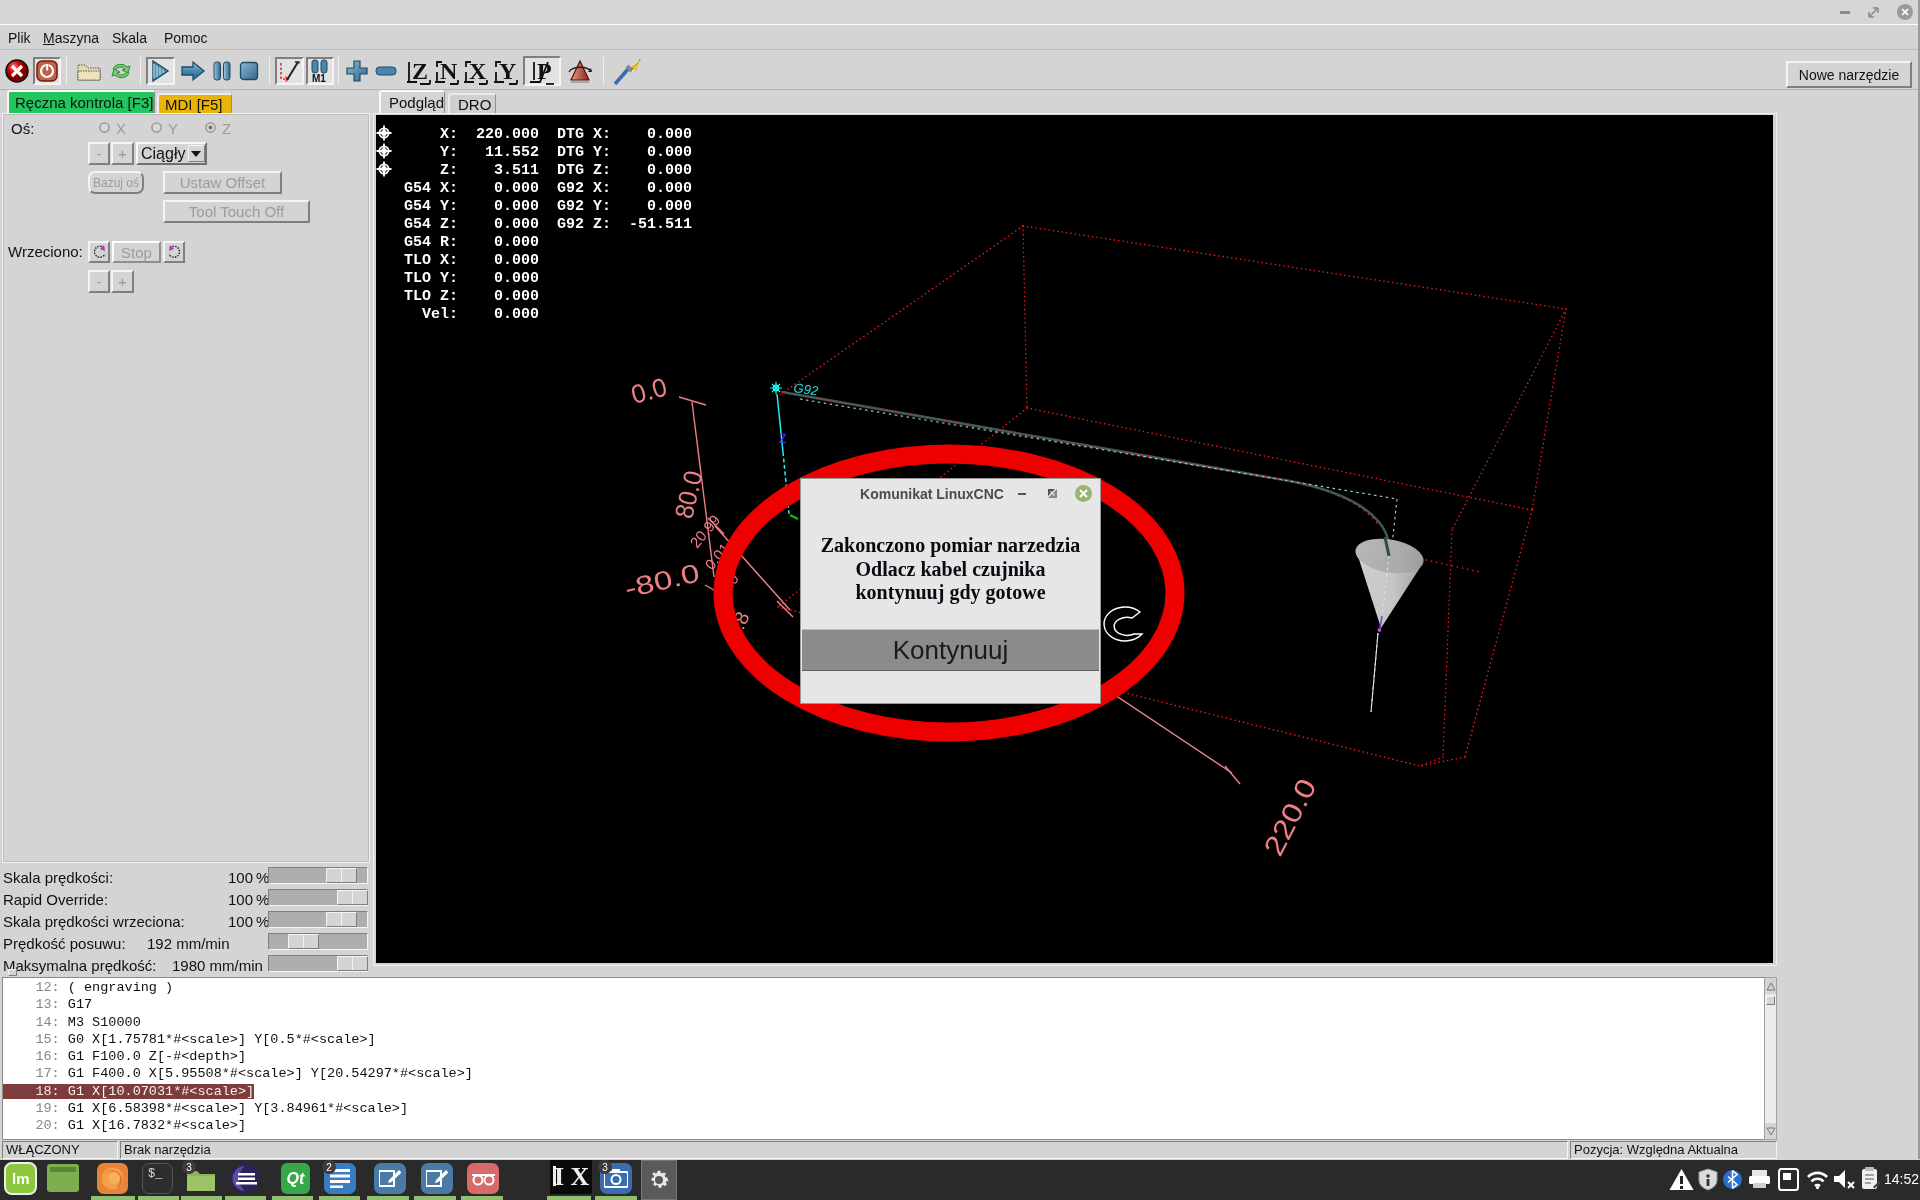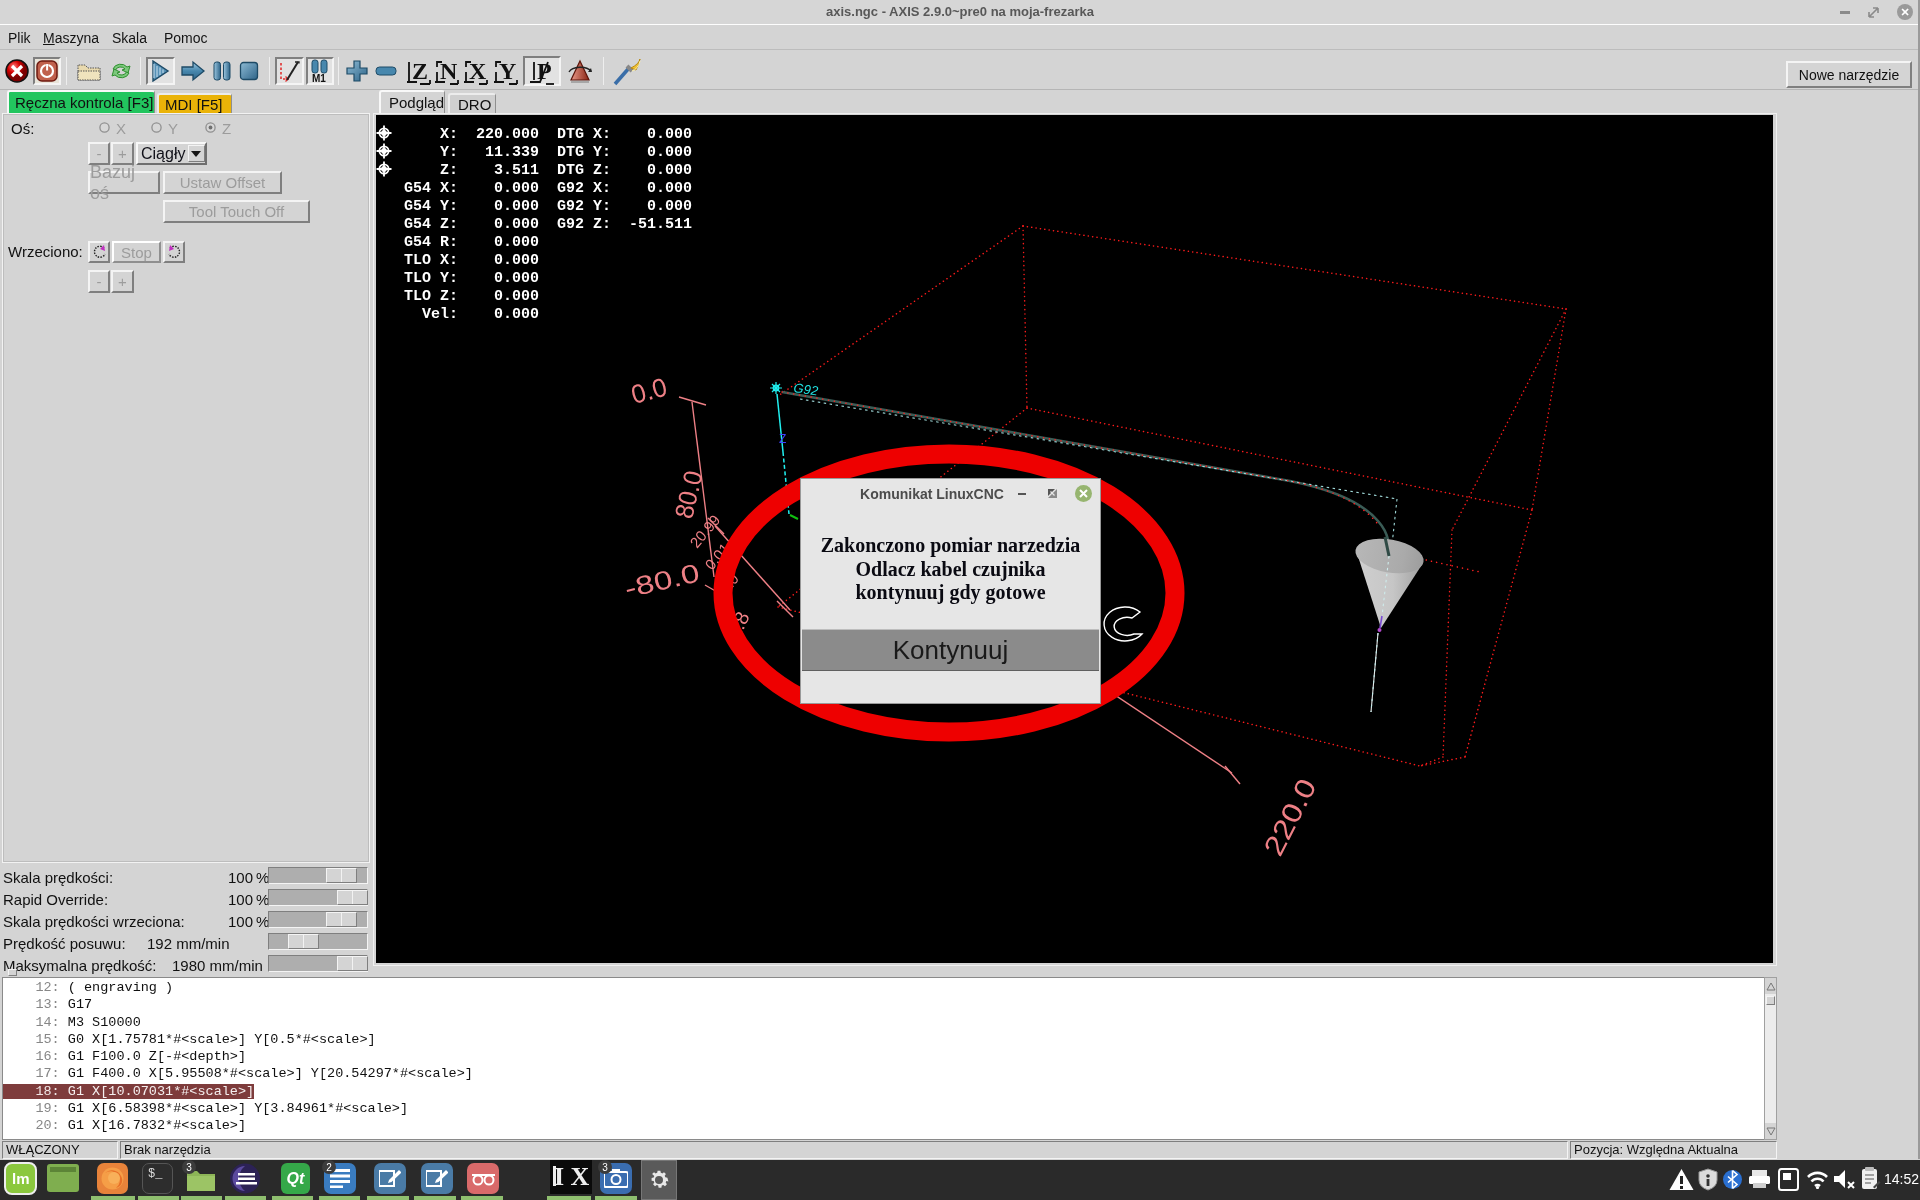--- a/index.html
+++ b/index.html
@@ -5,21 +5,20 @@
 html,body{width:1920px;height:1200px;overflow:hidden;background:#d4d4d4;font-family:"Liberation Sans",sans-serif;}
 .abs{position:absolute;}
 .bev{background:#d4d4d4;border-top:2px solid #f4f4f4;border-left:2px solid #f4f4f4;border-right:2px solid #7f7f7f;border-bottom:2px solid #7f7f7f;}
 .sunk{background:#d4d4d4;border-top:2px solid #7f7f7f;border-left:2px solid #7f7f7f;border-right:2px solid #f4f4f4;border-bottom:2px solid #f4f4f4;}
 .dis{color:#9c9c9c;}
 .ctr{display:flex;align-items:center;justify-content:center;}
 </style></head>
 <body>
 
 <div class="abs" style="left:0;top:0;width:1920px;height:25px;background:#d6d6d6;border-bottom:1px solid #fdfdfd;">
- <div class="abs" style="width:1920px;top:4px;text-align:center;font-size:13px;font-weight:bold;color:#585858;">axis.ngc - AXIS 2.9.0~pre0 na moja-frezarka</div>
  <div class="abs" style="left:1840px;top:11px;width:10px;height:3px;background:#8a8a8a;"></div>
  <svg class="abs" style="left:1867px;top:6px;" width="13" height="13">
       <path d="M2 11 L11 2 M11 2 l0 5 M11 2 l-5 0 M2 11 l0 -5 M2 11 l5 0" stroke="#8a8a8a" stroke-width="1.6" fill="none"></path>
     </svg>
  <div class="abs" style="left:1897px;top:4px;width:16px;height:16px;border-radius:50%;background:#9a9a9a;color:#fff;font-size:11px;font-weight:bold;text-align:center;line-height:16px;">✕</div>
 </div>
 
 <div class="abs" style="left:0;top:26px;width:1920px;height:24px;background:#d4d4d4;border-bottom:1px solid #bcbcbc;font-size:14px;color:#141414;">
  <span class="abs" style="left:8px;top:4px;">Plik</span>
  <span class="abs" style="left:43px;top:4px;"><u>M</u>aszyna</span>
@@ -208,21 +207,21 @@
  </div>
  <div class="abs bev ctr dis" style="left:86px;top:29px;width:22px;height:23px;font-size:15px;">-</div>
  <div class="abs bev ctr dis" style="left:109px;top:29px;width:23px;height:23px;font-size:15px;">+</div>
  <div class="abs bev" style="left:134px;top:29px;width:71px;height:23px;border-color:#f8f8f8 #6f6f6f #6f6f6f #f8f8f8;">
    <span class="abs" style="left:3px;top:1px;font-size:16px;color:#101018;">Ciągły</span>
    <div class="abs bev" style="left:50px;top:1px;width:17px;height:17px;border-width:1px;"></div>
    <svg class="abs" style="left:53px;top:7px;" width="11" height="7">
         <path d="M0 0 L10 0 L5 6 Z" fill="#151515"></path>
       </svg>
  </div>
- <div class="abs bev ctr dis" style="left:86px;top:58px;width:72px;height:23px;font-size:18px;">Bazuj oś</div>
+ <div class="abs bev ctr dis" style="left:86px;top:58px;width:56px;height:23px;font-size:12px;border-radius:7px;">Bazuj oś</div>
  <div class="abs bev ctr dis" style="left:161px;top:58px;width:119px;height:23px;font-size:15px;">Ustaw Offset</div>
  <div class="abs bev ctr dis" style="left:161px;top:87px;width:147px;height:23px;font-size:15px;">Tool Touch Off</div>
  <div class="abs" style="left:6px;top:130px;font-size:15px;color:#111;">Wrzeciono:</div>
  <div class="abs bev ctr" style="left:86px;top:128px;width:22px;height:22px;">
    <svg width="15" height="15">
         <path d="M12 3 A5.5 5.5 0 1 0 13 9" fill="none" stroke="#222" stroke-width="1.4" stroke-dasharray="1.5 1.2"></path>
         <path d="M12 0 l-4 4 5 2 z" fill="#c030c0"></path>
       </svg>
  </div>
  <div class="abs bev ctr dis" style="left:110px;top:128px;width:49px;height:22px;font-size:15px;border-color:#fff #8f8f8f #8f8f8f #fff;">Stop</div>
@@ -374,21 +373,21 @@
 <path d="M1385 537 L1389 556" stroke="#2f4a45" stroke-width="3"></path>
 <path d="M1382 616 L1380 628" stroke="#7a4ad0" stroke-width="1.6"></path>
 <circle cx="1379.5" cy="630" r="2" fill="#b44ace" stroke="none"></circle>
 <path d="M1378 633 L1371 712" stroke="#e8e8e8" stroke-width="1.1"></path>
 <path d="M1378 633 L1371 712" stroke="#bfeaea" stroke-width="1.1" stroke-dasharray="2.5 3.5"></path>
 </g>
 </svg>
 </div>
 
 <pre class="abs" style="left:404px;top:126px;font-family:'Liberation Mono',monospace;font-size:15px;line-height:18px;font-weight:bold;color:#fff;">    X:  220.000  DTG X:    0.000
-    Y:   11.339  DTG Y:    0.000
+    Y:   11.552  DTG Y:    0.000
     Z:    3.511  DTG Z:    0.000
 G54 X:    0.000  G92 X:    0.000
 G54 Y:    0.000  G92 Y:    0.000
 G54 Z:    0.000  G92 Z:  -51.511
 G54 R:    0.000
 TLO X:    0.000
 TLO Y:    0.000
 TLO Z:    0.000
   Vel:    0.000</pre>
 

